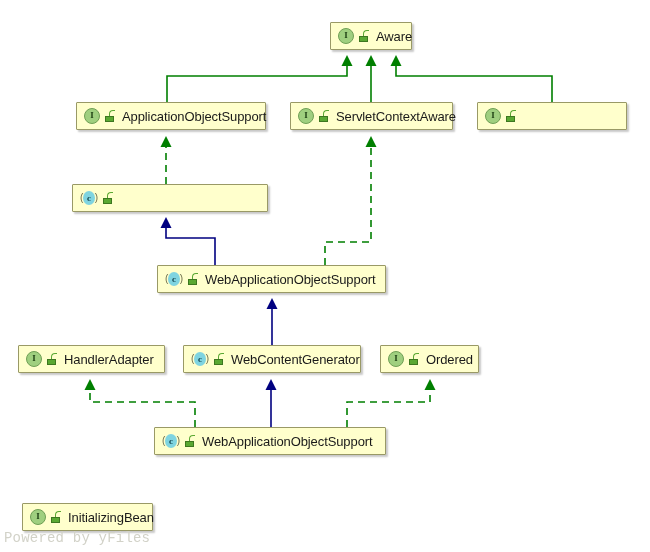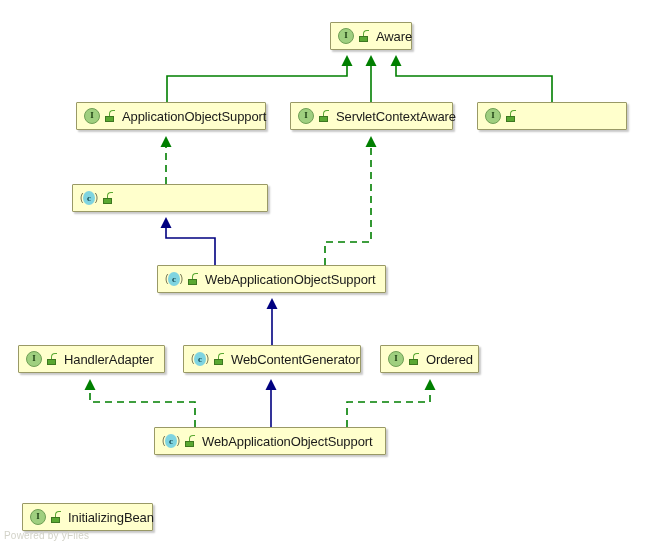--- a/index.html
+++ b/index.html
@@ -124,22 +124,22 @@
     margin-left: 6px;
     font-family: "Liberation Sans", sans-serif;
     font-size: 13px;
     color: #1a1a1a;
     letter-spacing: -0.1px;
   }
   #watermark {
     position: absolute;
     left: 4px;
     top: 530px;
-    font-family: Liberation Sans, sans-serif;
-    font-size: 10px;
+    font-family: Liberation Mono, monospace;
+    font-size: 14px;
     color: #d2d2c8;
     letter-spacing: 0.2px;
     user-select: none;
   }
 </style>
 </head>
 <body>
 
 <div id="diagram">
 

